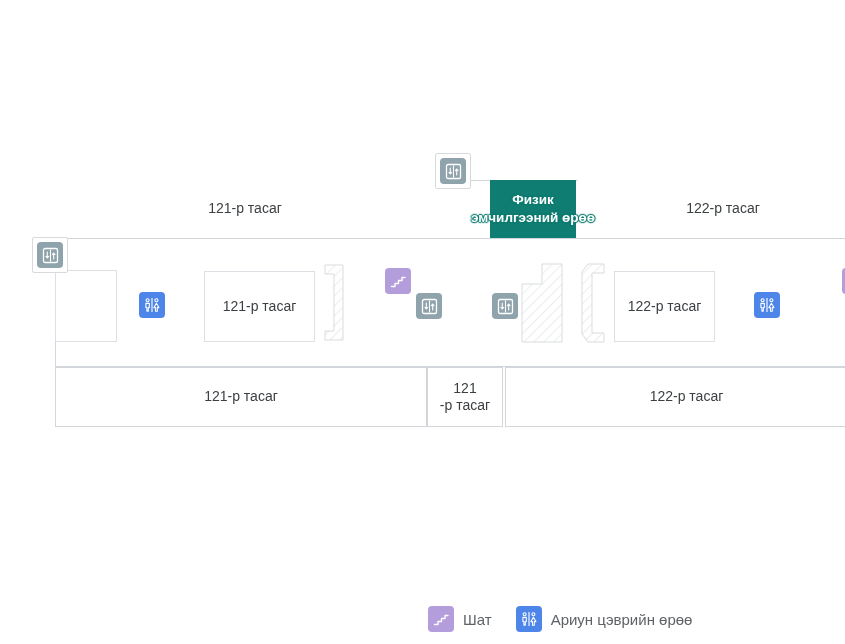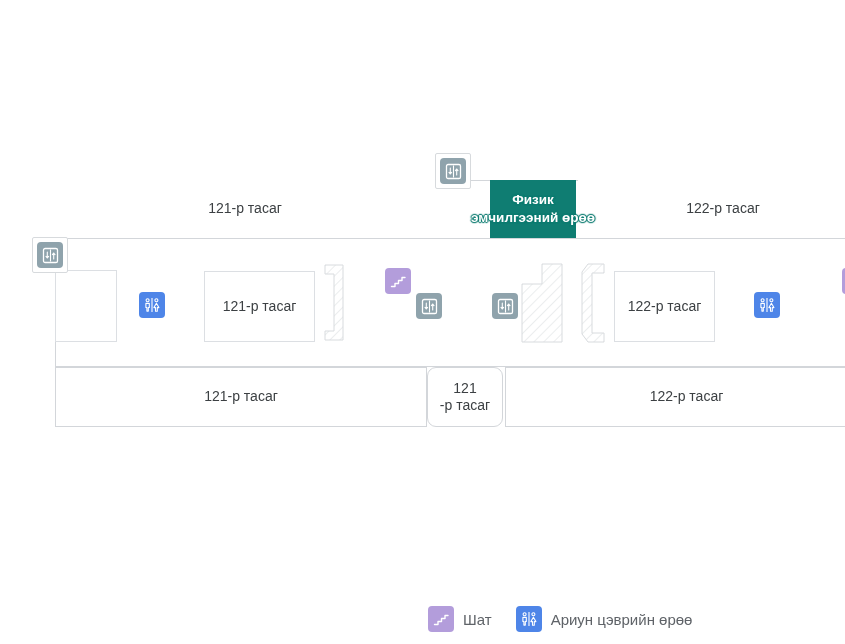--- a/index.html
+++ b/index.html
@@ -216,21 +216,21 @@
         </pattern>
       </defs>
       <path d="M22,0 H6 L0,8 V70 L6,78 H22 V69 H10 V9 H22 Z" fill="url(#hatchC)" stroke="#d8dbde" stroke-width="1"></path>
     </svg>
   </div>
 
   <div class="room" style="left:39px; top:367px; width:372px; height:60px;">
     <span>121-р тасаг</span>
   </div>
 
-  <div class="room" style="left:411px; top:367px; width:76px; height:60px;border-radius:9px;">
+  <div class="room" style="left:411px; top:367px; width:76px; height:60px;">
     <span>121
 -р тасаг</span>
   </div>
 
   <div class="room" style="left:489px; top:367px; width:363px; height:60px;">
     <span>122-р тасаг</span>
   </div>
 
   <div class="icon-halo" style="left:16px; top:237px;"></div>
   <div class="map-icon icon-elevator" style="left:21px; top:242px;">

